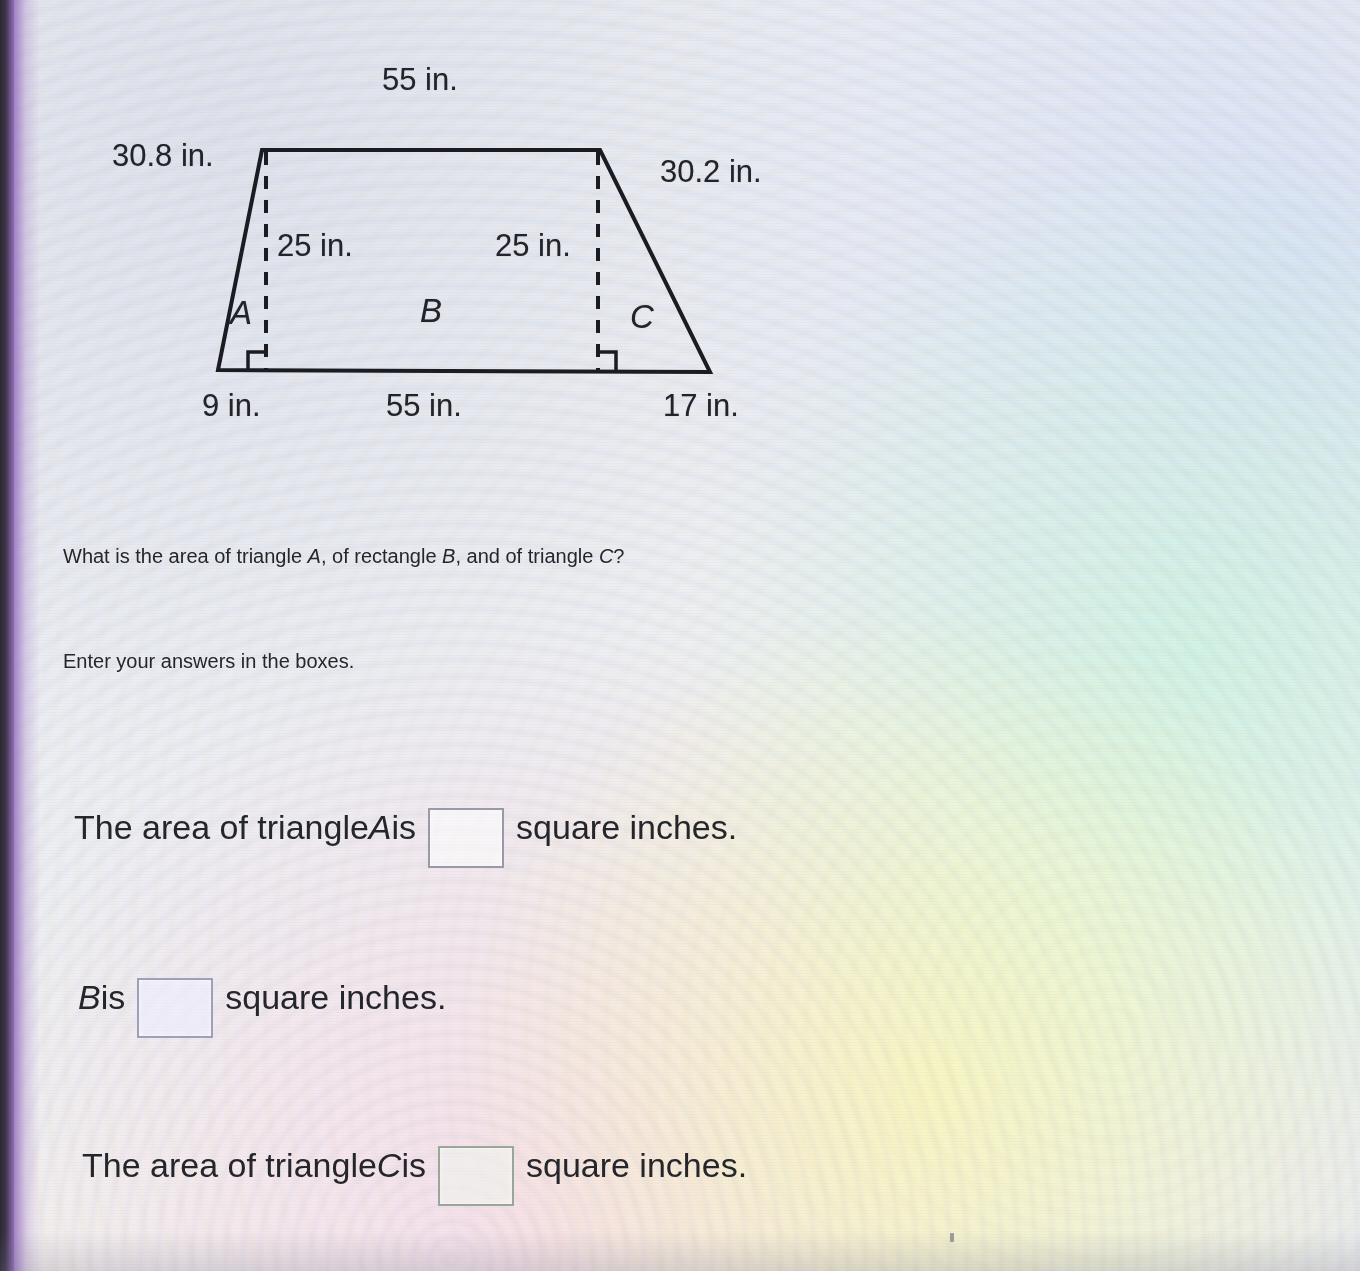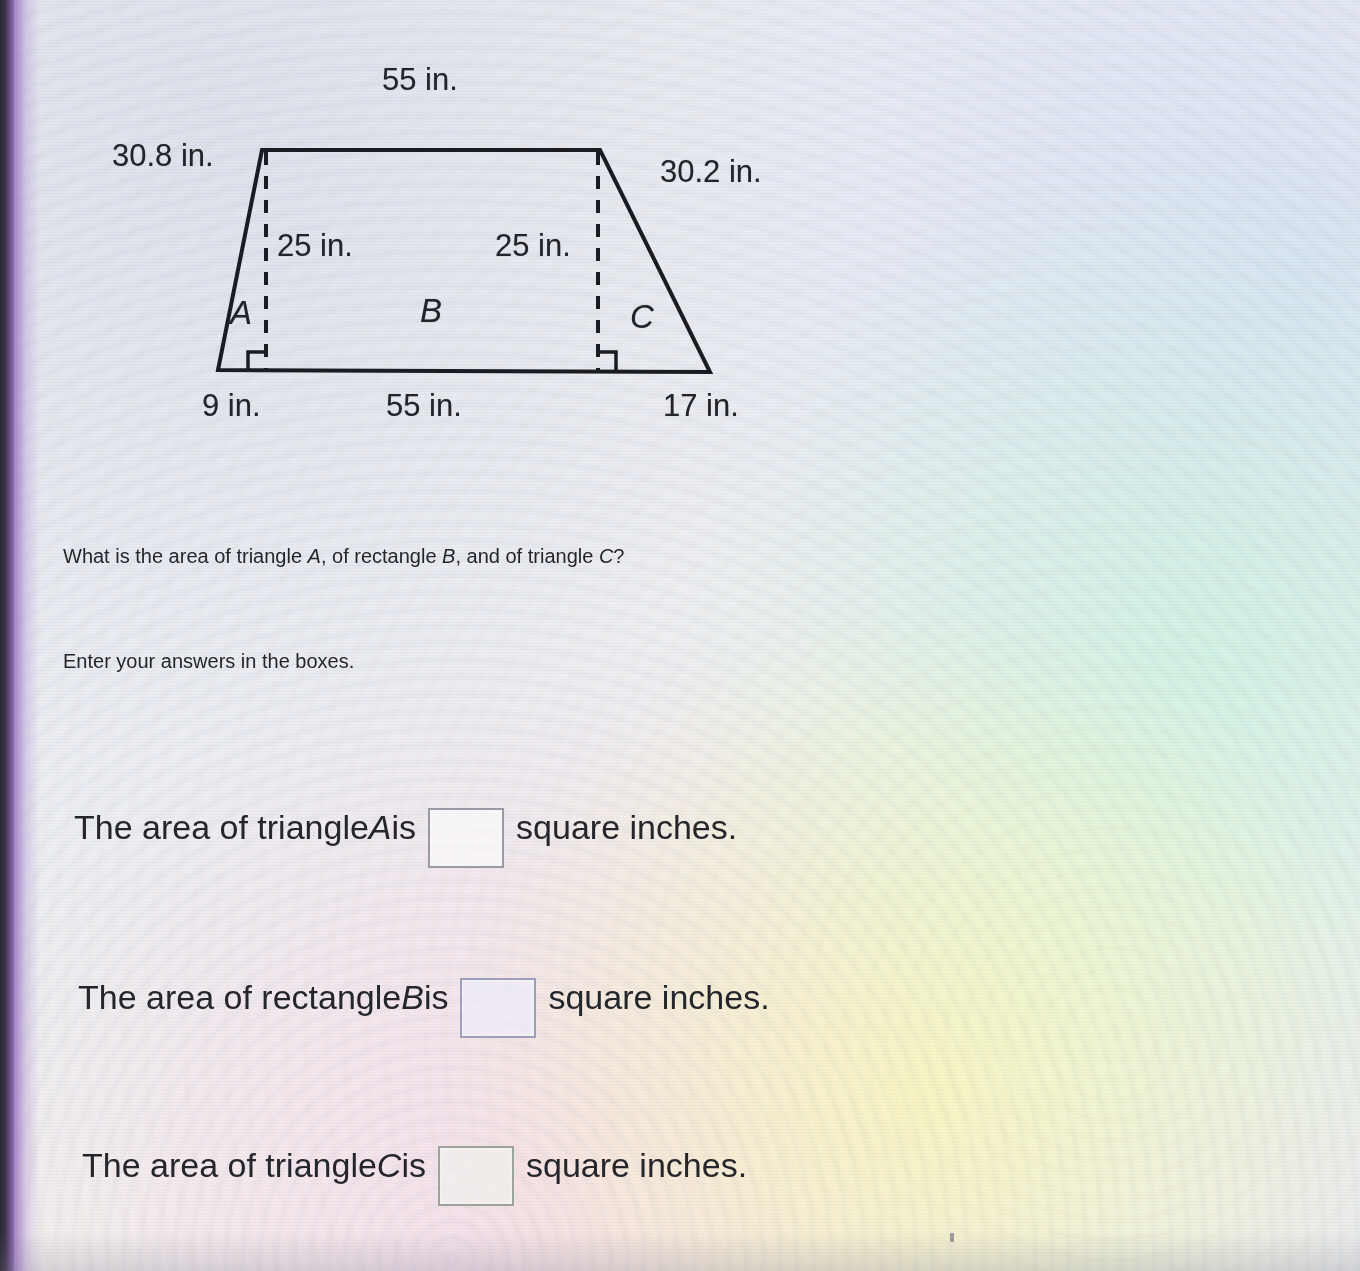--- a/index.html
+++ b/index.html
@@ -205,21 +205,20 @@
 
   <div class="answer-row" id="row-a">
     <span>The area of triangle </span>
       <span class="it">A</span>
       <span> is</span>
     <span class="answer-box"></span>
     <span>square inches.</span>
   </div>
 
   <div class="answer-row" id="row-b">
-    <span>The area of rectangle </span>
       <span class="it">B</span>
       <span> is</span>
     <span class="answer-box"></span>
     <span>square inches.</span>
   </div>
 
   <div class="answer-row" id="row-c">
     <span>The area of triangle </span>
       <span class="it">C</span>
       <span> is</span>

